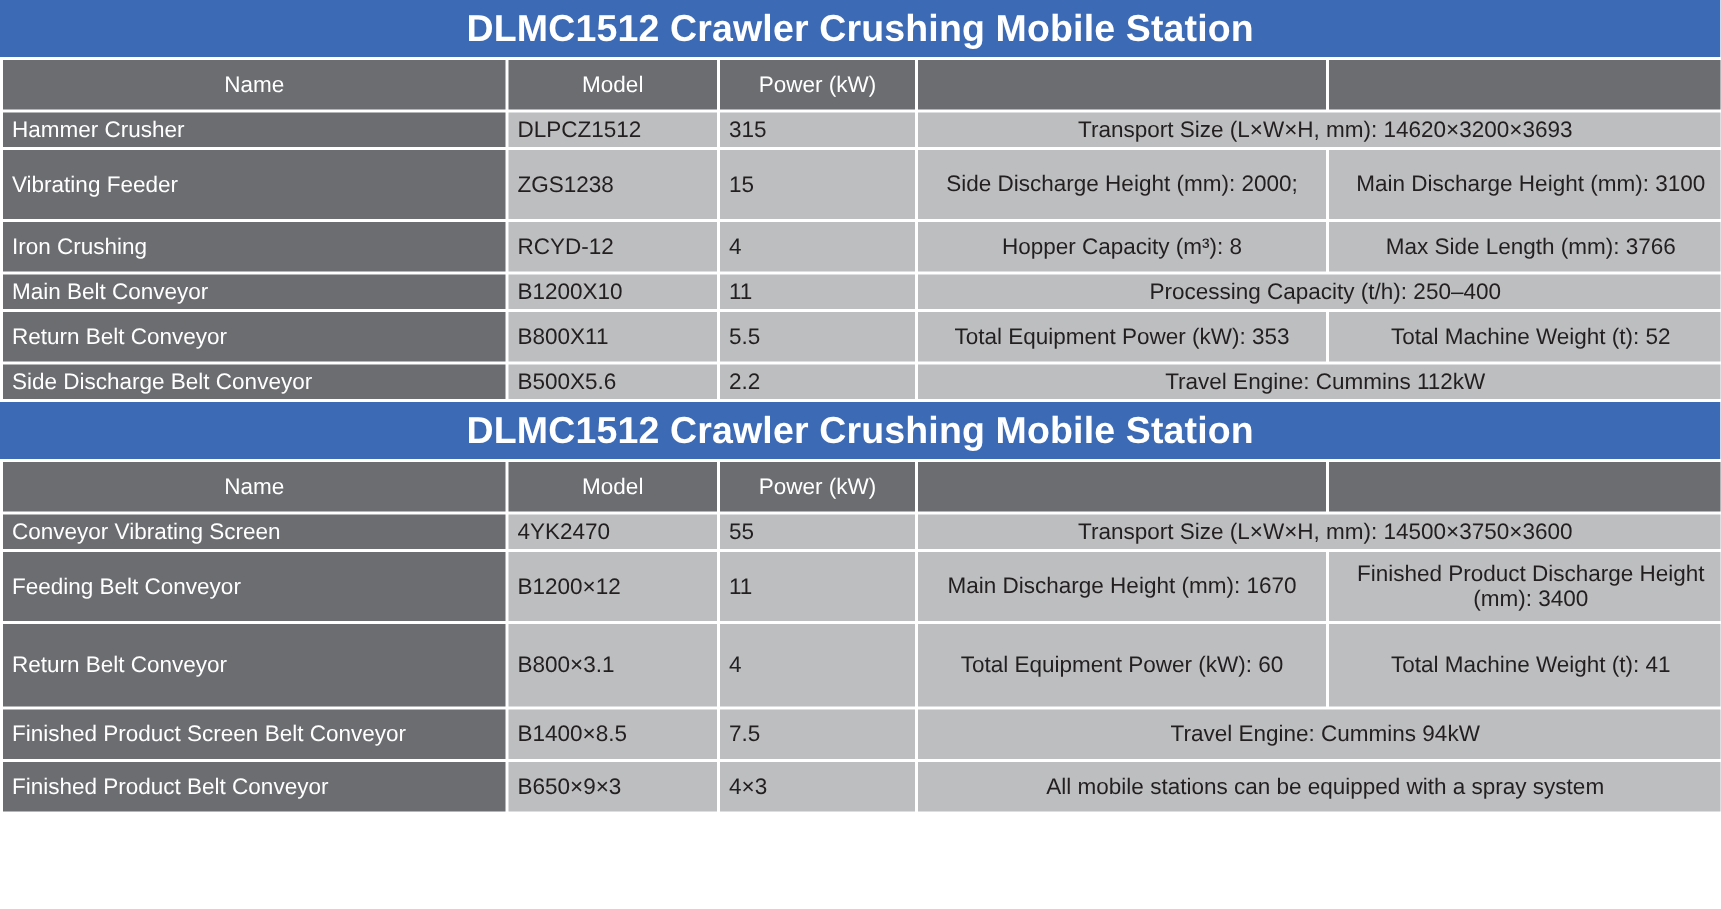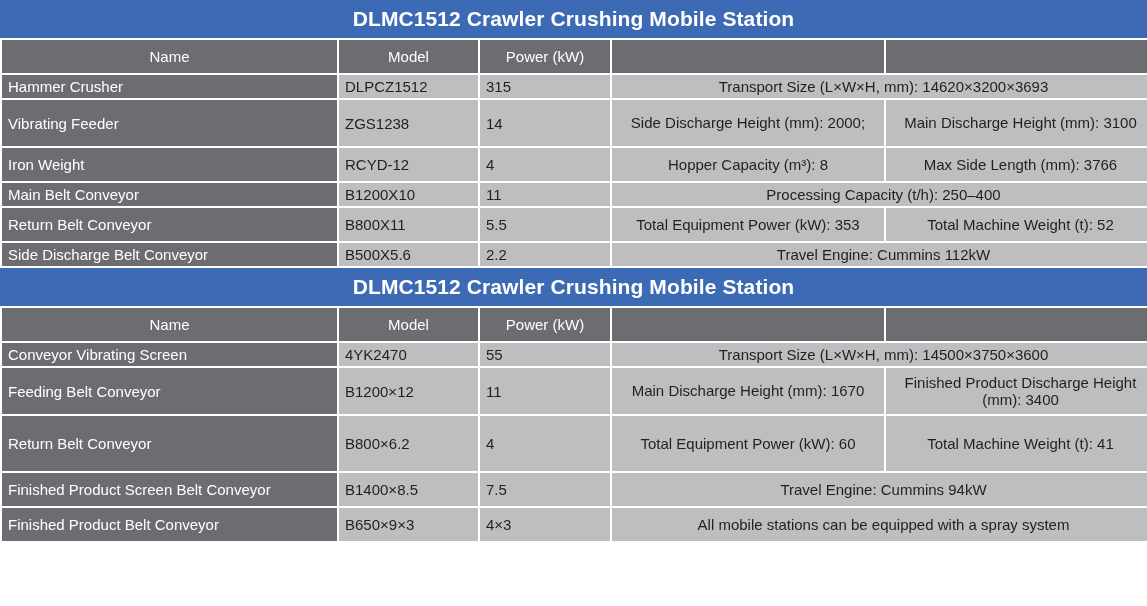--- a/index.html
+++ b/index.html
@@ -20,21 +20,21 @@
     position: relative;
     background: #ffffff;
   }
 
   .spec-block { width: 1147px; }
 
   .block-title {
     background: #3d6ab5;
     color: #ffffff;
     font-weight: bold;
-    font-size: 21px;
+    font-size: 25px;
     text-align: center;
     height: 38px;
     line-height: 38px;
     letter-spacing: 0.1px;
     white-space: nowrap;
     overflow: hidden;
   }
 
   table.spec {
     border-collapse: separate;
@@ -118,27 +118,27 @@
         <tr class="h-sm">
           <td class="c-name">Hammer Crusher</td>
           <td class="c-lite">DLPCZ1512</td>
           <td class="c-lite">315</td>
           <td class="c-wide" colspan="2">Transport Size (L×W×H, mm): 14620×3200×3693</td>
         </tr>
 
         <tr class="h-xl">
           <td class="c-name">Vibrating Feeder</td>
           <td class="c-lite">ZGS1238</td>
-          <td class="c-lite">14</td>
+          <td class="c-lite">15</td>
           <td class="c-wide">Side Discharge Height (mm): 2000;</td>
           <td class="c-wide">Main Discharge Height (mm): 3100</td>
         </tr>
 
         <tr class="h-md">
-          <td class="c-name">Iron Weight</td>
+          <td class="c-name">Iron Crushing</td>
           <td class="c-lite">RCYD-12</td>
           <td class="c-lite">4</td>
           <td class="c-wide">Hopper Capacity (m³): 8</td>
           <td class="c-wide">Max Side Length (mm): 3766</td>
         </tr>
 
         <tr class="h-sm">
           <td class="c-name">Main Belt Conveyor</td>
           <td class="c-lite">B1200X10</td>
           <td class="c-lite">11</td>
@@ -193,21 +193,21 @@
         <tr class="h-xl">
           <td class="c-name">Feeding Belt Conveyor</td>
           <td class="c-lite">B1200×12</td>
           <td class="c-lite">11</td>
           <td class="c-wide">Main Discharge Height (mm): 1670</td>
           <td class="c-wide">Finished Product Discharge Height (mm): 3400</td>
         </tr>
 
         <tr class="h-lg">
           <td class="c-name">Return Belt Conveyor</td>
-          <td class="c-lite">B800×6.2</td>
+          <td class="c-lite">B800×3.1</td>
           <td class="c-lite">4</td>
           <td class="c-wide">Total Equipment Power (kW): 60</td>
           <td class="c-wide">Total Machine Weight (t): 41</td>
         </tr>
 
         <tr class="h-md">
           <td class="c-name">Finished Product Screen Belt Conveyor</td>
           <td class="c-lite">B1400×8.5</td>
           <td class="c-lite">7.5</td>
           <td class="c-wide" colspan="2">Travel Engine: Cummins 94kW</td>

